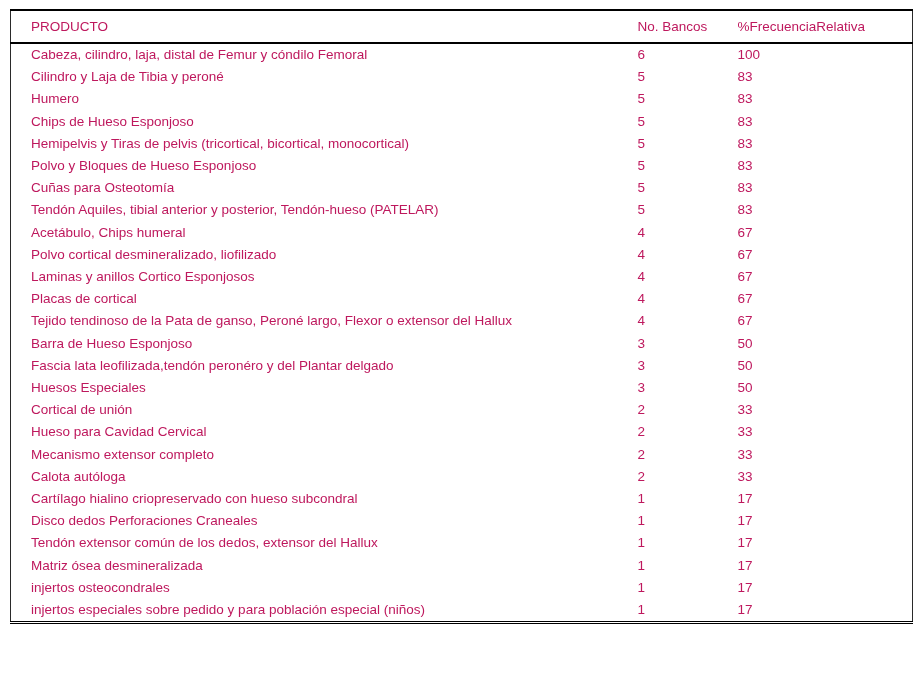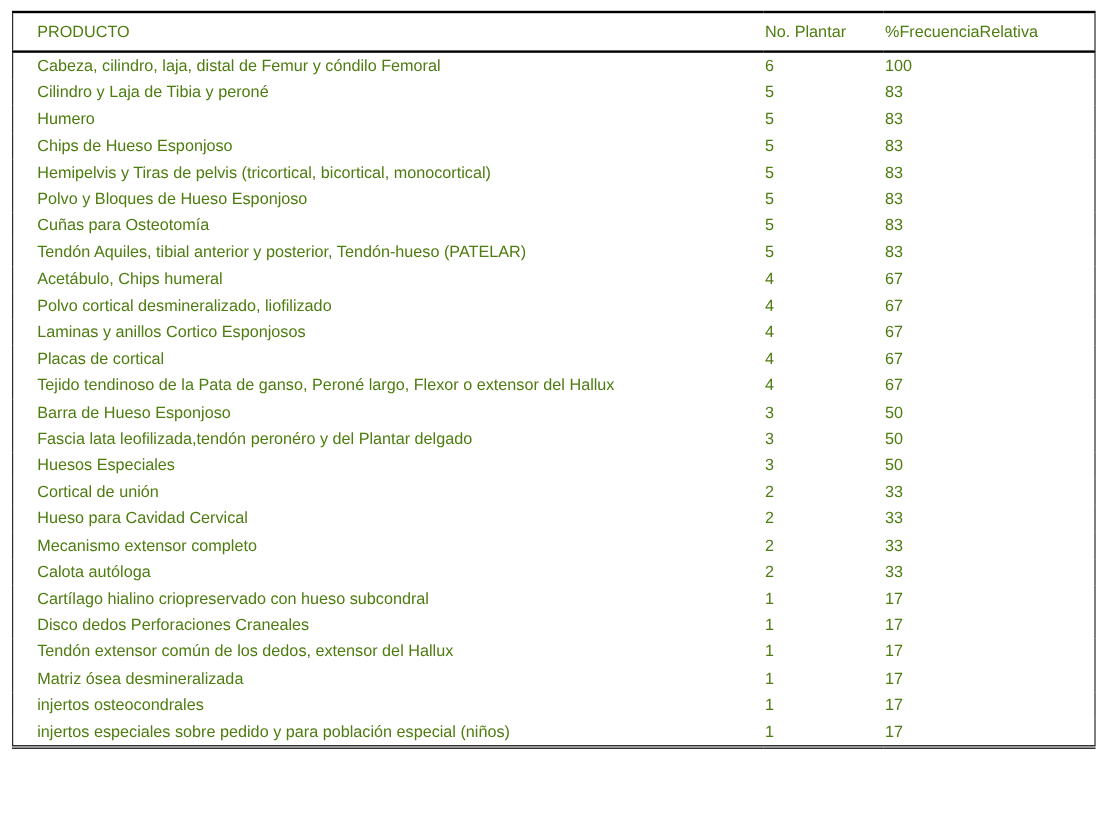--- a/index.html
+++ b/index.html
@@ -15,21 +15,21 @@
     background: #ffffff;
     box-sizing: border-box;
     padding: 9px 10px;
     overflow: hidden;
   }
   table.data-table {
     width: 100%;
     border-collapse: collapse;
     table-layout: fixed;
     font-size: 13.5px;
-    color: #4d7c0f;
+    color: #be185d;
     border-left: 1px solid #2a2a2a;
     border-right: 1px solid #2a2a2a;
     border-top: 2px solid #000000;
     border-bottom: 3px double #000000;
   }
   col.col-producto   { width: 625px; }
   col.col-bancos     { width: 100px; }
   col.col-frecuencia { width: 177px; }
   table.data-table th {
     text-align: left;
@@ -59,21 +59,21 @@
 <div class="page">
   <table class="data-table">
     <colgroup>
       <col class="col-producto">
       <col class="col-bancos">
       <col class="col-frecuencia">
     </colgroup>
     <thead>
       <tr>
         <th>PRODUCTO</th>
-        <th>No. Plantar</th>
+        <th>No. Bancos</th>
         <th>%FrecuenciaRelativa</th>
       </tr>
     </thead>
     <tbody>
         <tr>
           <td>Cabeza, cilindro, laja, distal de Femur y cóndilo Femoral</td>
           <td>6</td>
           <td>100</td>
         </tr>
         <tr>

